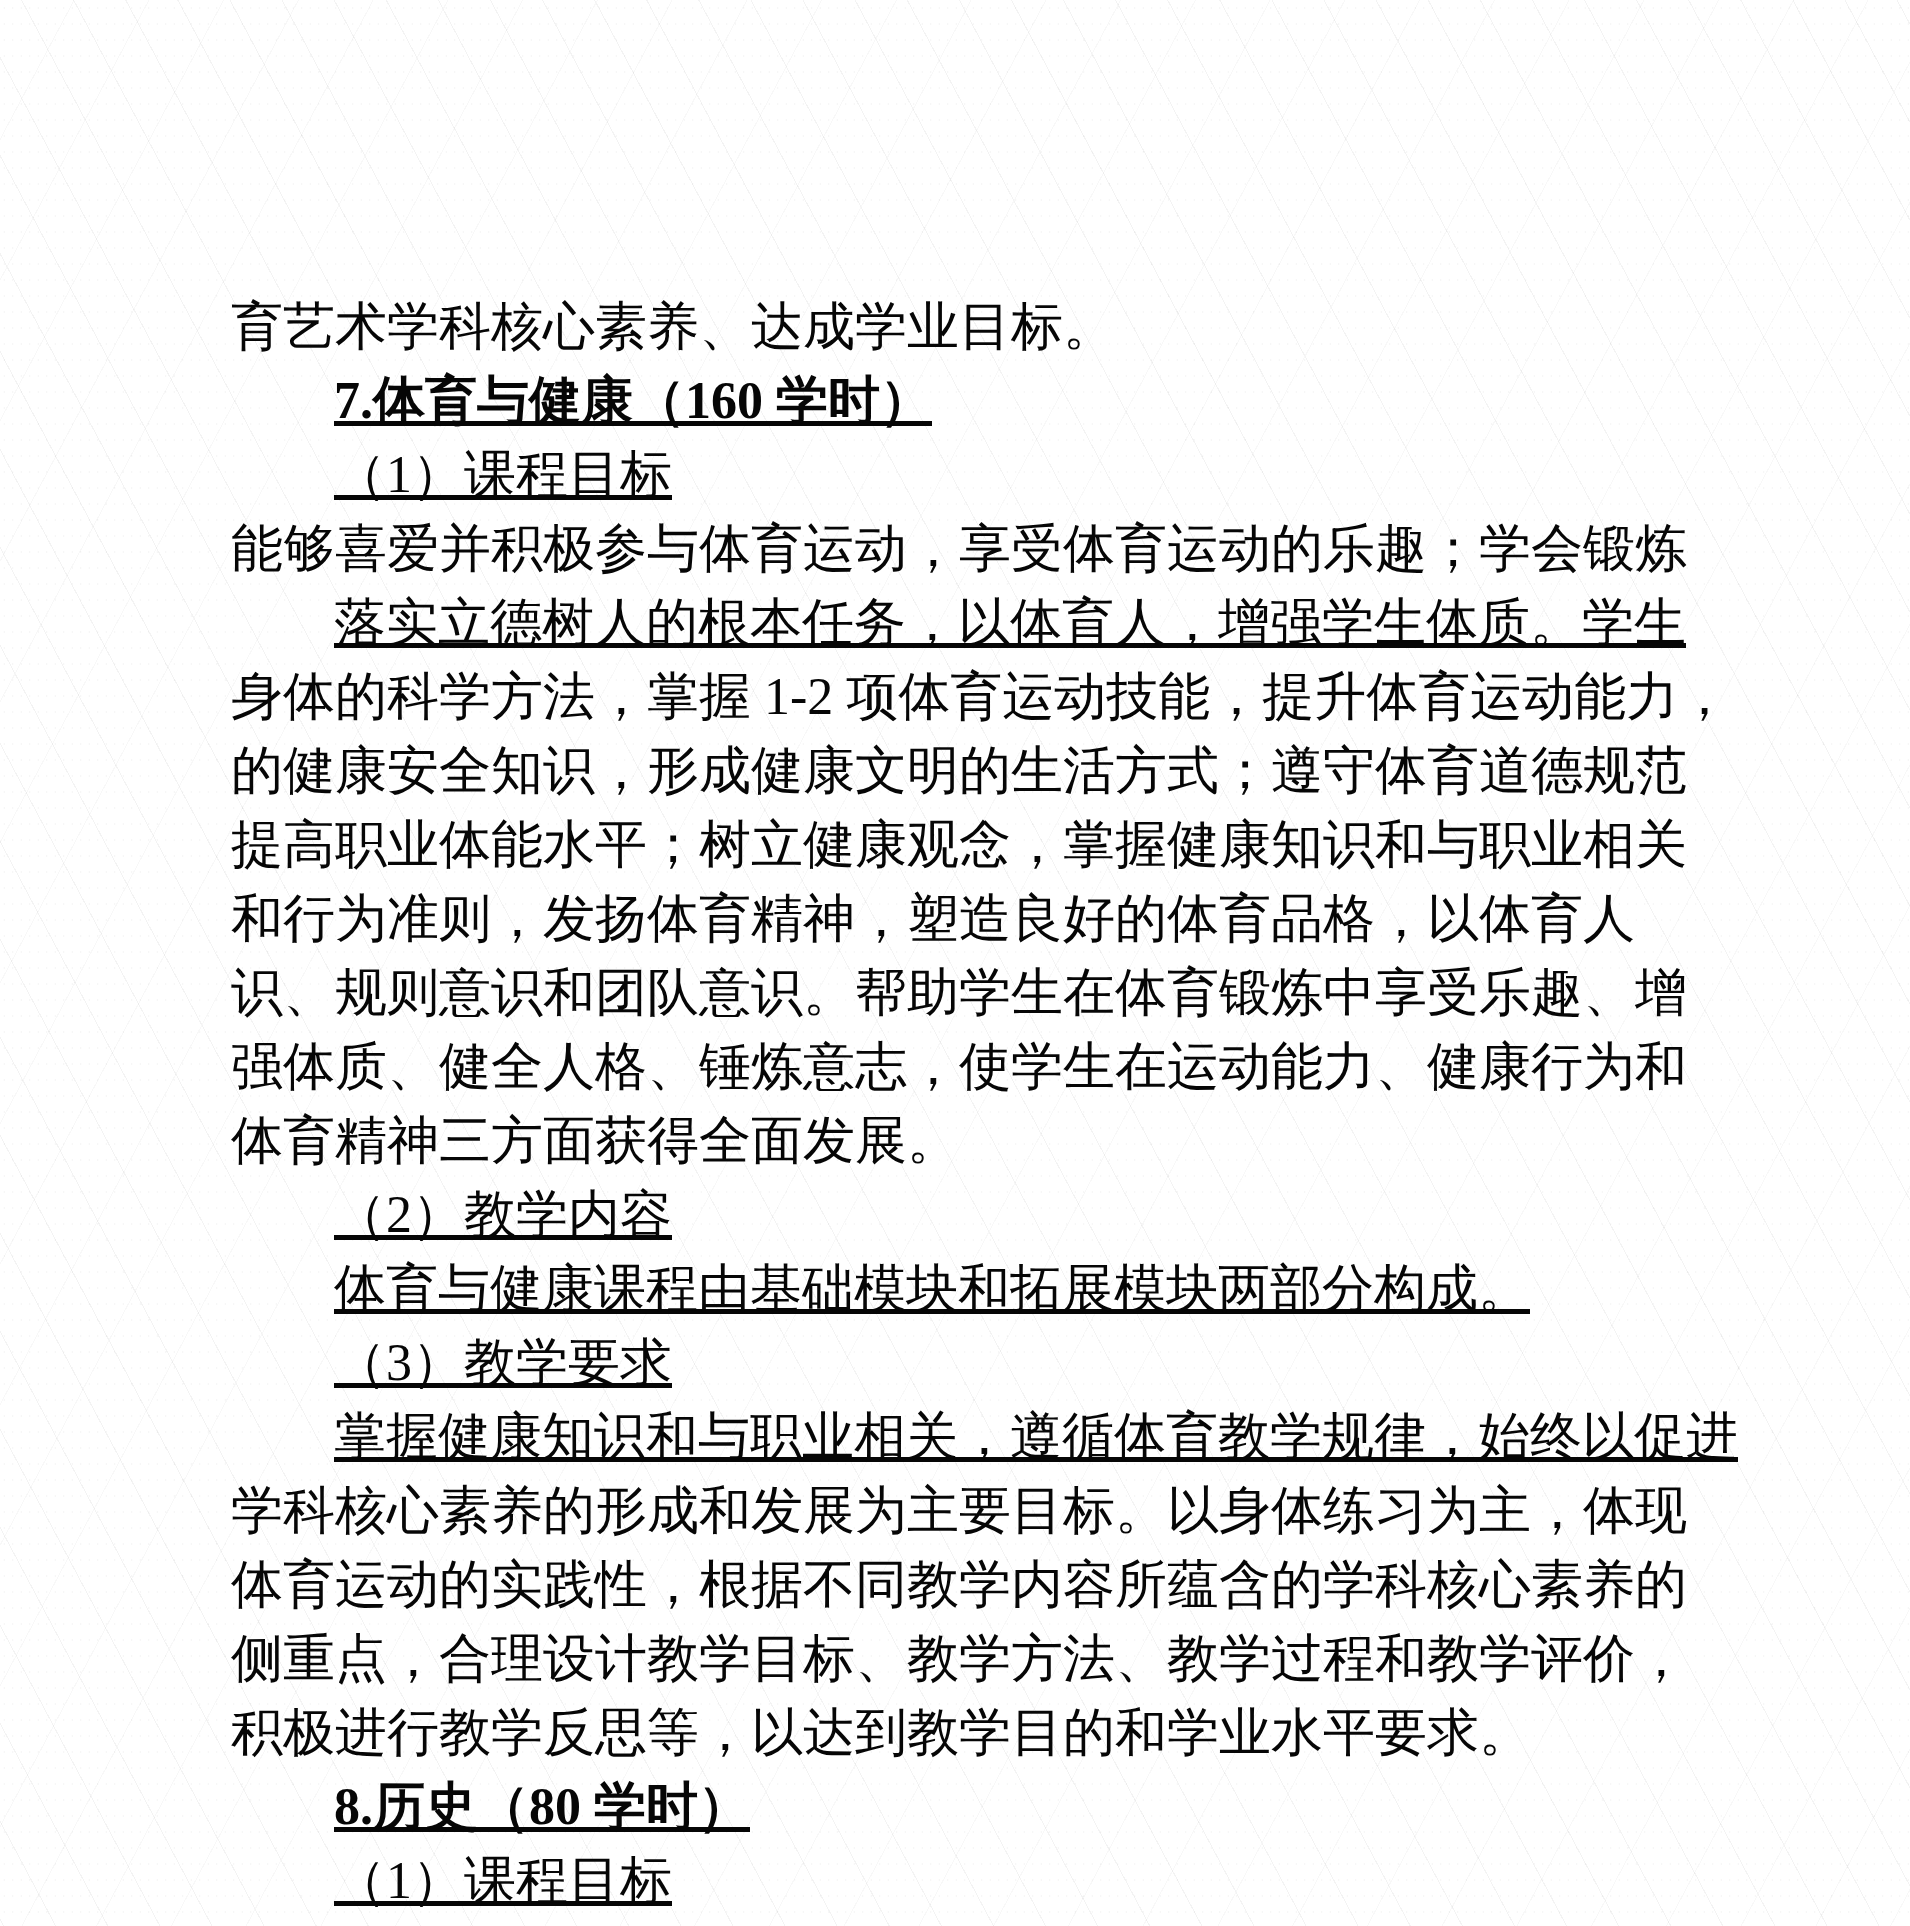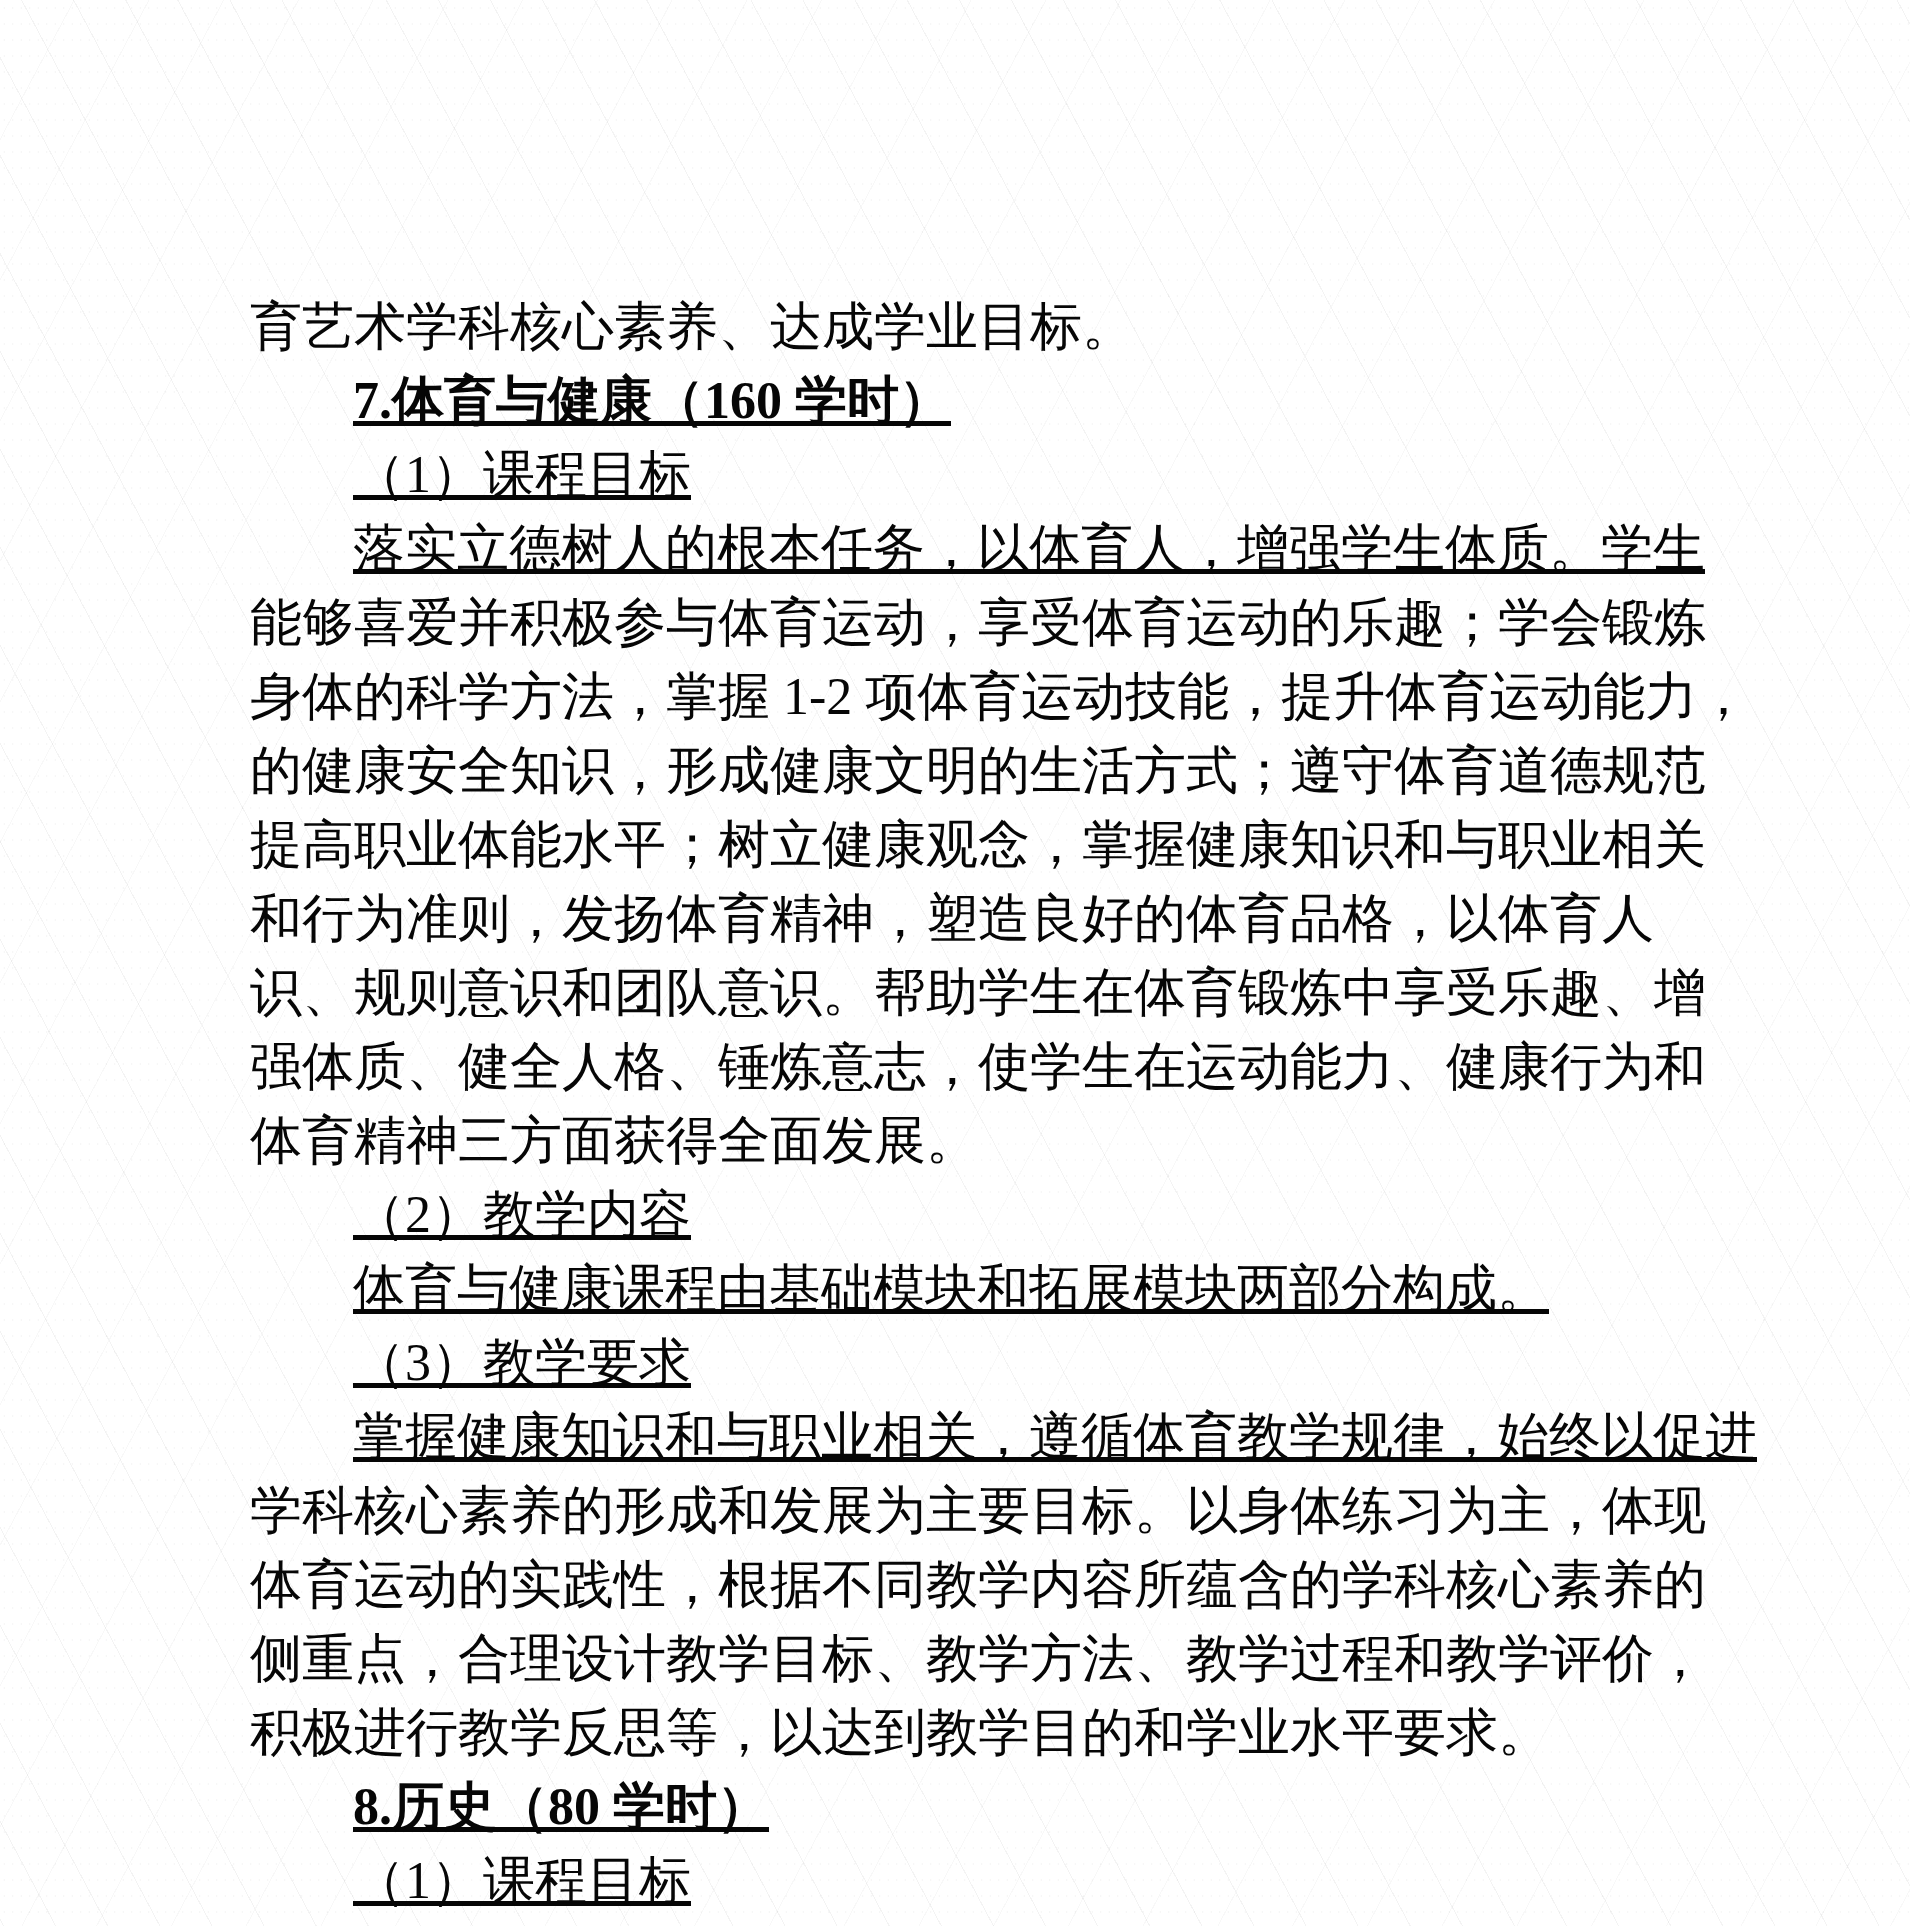--- a/index.html
+++ b/index.html
@@ -47,39 +47,38 @@
     top: 290px;
     width: 1448px;
   }
   .line {
     height: 74px;
     line-height: 74px;
     font-size: 52px;
     color: #060606;
     white-space: nowrap;
     letter-spacing: 0;
-    margin-left: 19px;
   }
   .line.indent { text-indent: 103px; text-decoration: underline; }
   .line.bold { font-weight: bold; }
 </style>
 </head>
 <body>
 
 <main class="page">
   <div class="texture t-horiz"></div>
   <div class="texture t-diag1"></div>
   <div class="texture t-diag2"></div>
 
   <section class="doc-body" id="doc-body">
       <div class="line">育艺术学科核心素养、达成学业目标。</div>
       <div class="line bold indent">7.体育与健康（160 学时）</div>
       <div class="line indent">（1）课程目标</div>
+      <div class="line">能够喜爱并积极参与体育运动，享受体育运动的乐趣；学会锻炼</div>
       <div class="line indent">落实立德树人的根本任务，以体育人，增强学生体质。学生</div>
-      <div class="line">能够喜爱并积极参与体育运动，享受体育运动的乐趣；学会锻炼</div>
       <div class="line">身体的科学方法，掌握 1-2 项体育运动技能，提升体育运动能力，</div>
       <div class="line">的健康安全知识，形成健康文明的生活方式；遵守体育道德规范</div>
       <div class="line">提高职业体能水平；树立健康观念，掌握健康知识和与职业相关</div>
       <div class="line">和行为准则，发扬体育精神，塑造良好的体育品格，以体育人</div>
       <div class="line">识、规则意识和团队意识。帮助学生在体育锻炼中享受乐趣、增</div>
       <div class="line">强体质、健全人格、锤炼意志，使学生在运动能力、健康行为和</div>
       <div class="line">体育精神三方面获得全面发展。</div>
       <div class="line indent">（2）教学内容</div>
       <div class="line indent">体育与健康课程由基础模块和拓展模块两部分构成。</div>
       <div class="line indent">（3）教学要求</div>

